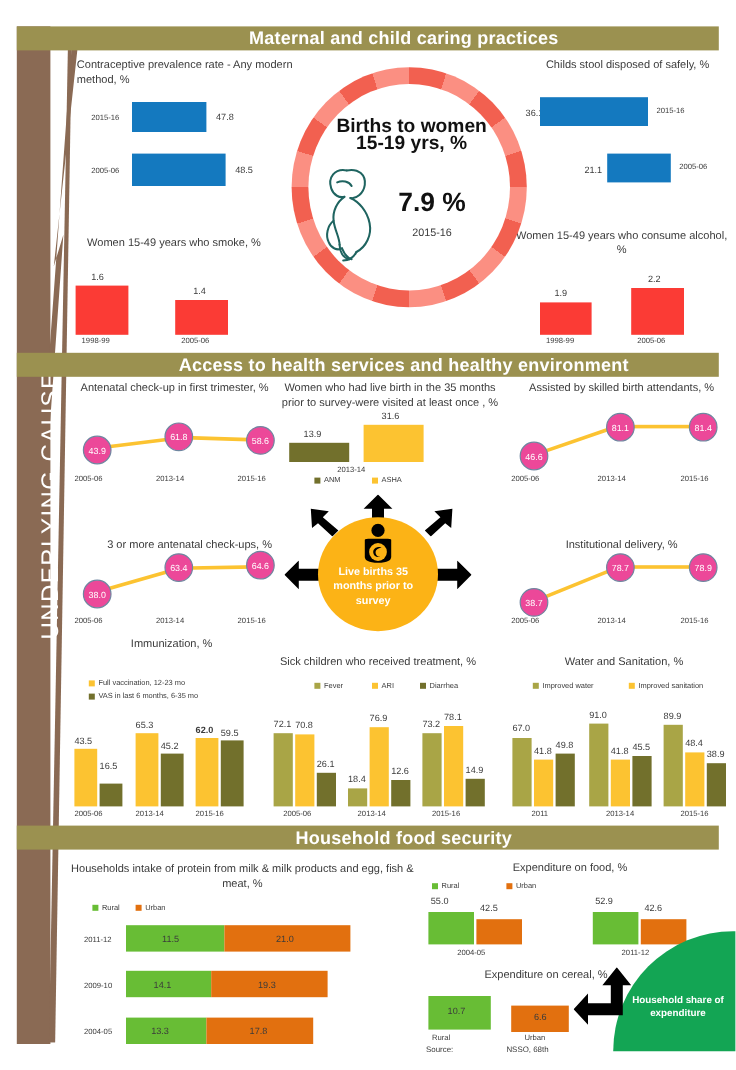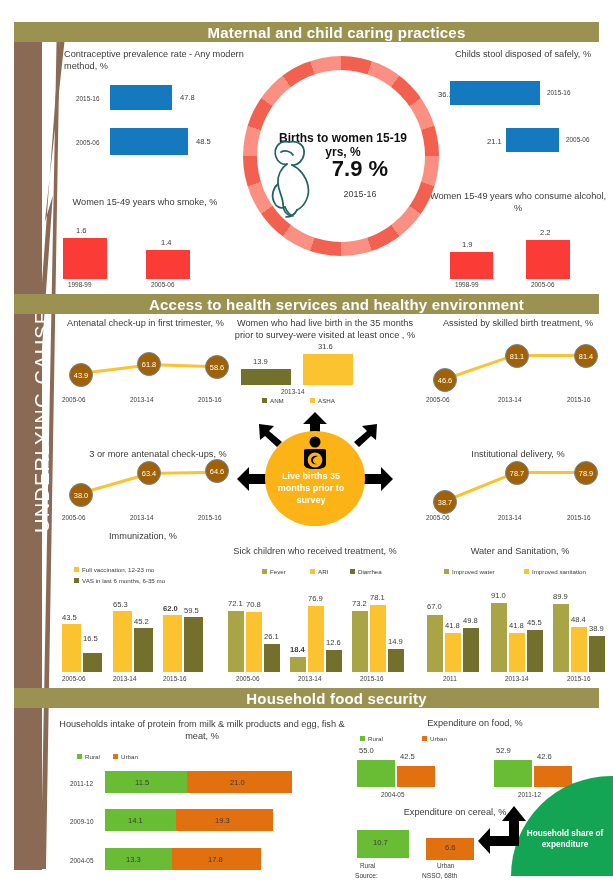--- a/index.html
+++ b/index.html
@@ -60,21 +60,21 @@
   .hub{position:absolute;left:265px;top:431px;width:100px;height:95px;border-radius:50%;background:#fcb316;}
   .hub-txt{position:absolute;left:265px;top:470px;width:92px;text-align:center;color:#fff;
            font-size:9px;font-weight:bold;line-height:12px;}
 
   .arrow{position:absolute;}
   .green-quad{position:absolute;right:0px;bottom:16px;width:102px;height:100px;
       background:#13a554;border-top-left-radius:100px;}
   .green-quad-txt{position:absolute;right:8px;bottom:42px;width:80px;text-align:center;
       color:#fff;font-size:8.2px;font-weight:bold;line-height:11px;}
 
-  .marker{position:absolute;width:22px;height:22px;border-radius:50%;background:#a16207;
+  .marker{position:absolute;width:22px;height:22px;border-radius:50%;background:#ec4899;
      border:1.6px solid #6f86a0;color:#fff;font-size:7.4px;display:flex;align-items:center;
      justify-content:center;z-index:3;}
   .lineseg{position:absolute;height:3px;background:#fcc331;z-index:2;}
   .src{position:absolute;font-size:6.6px;color:#3b3b3b;}
 </style>
 </head>
 <body>
 
 <div class="page">
 
@@ -114,21 +114,21 @@
   <div class="chart-title" style="left:428px;top:190px;width:180px;text-align:center;">Women 15-49 years who consume alcohol, %</div>
   <div class="val" style="left:462px;top:240px;">1.9</div>
   <div class="bar" style="left:450px;top:252px;width:43px;height:27px;background:#fb3b35;"></div>
   <div class="lbl" style="left:455px;top:281px;">1998-99</div>
   <div class="val" style="left:540px;top:228px;">2.2</div>
   <div class="bar" style="left:526px;top:240px;width:44px;height:39px;background:#fb3b35;"></div>
   <div class="lbl" style="left:531px;top:281px;">2005-06</div>
 
   <div class="donut"></div>
   <div class="donut-inner">
-    <div style="position:absolute;left:30px;top:43px;width:140px;text-align:center;font-size:12px;font-weight:bold;color:#111;line-height:14px;margin-top:32px;">Births to women 15-19 yrs, %</div>
+    <div style="position:absolute;left:30px;top:43px;width:140px;text-align:center;font-size:16px;font-weight:bold;color:#111;line-height:14px;">Births to women 15-19 yrs, %</div>
 
     <svg width="70" height="90" style="position:absolute;left:16px;top:76px;" viewBox="0 0 70 90">
       <g fill="none" stroke="#1f6460" stroke-width="1.7" stroke-linecap="round">
         <path d="M30 10 C20 8 14 16 17 25 C19 31 24 33 28 32"></path>
         <path d="M30 10 C40 8 46 14 45 22 C44 29 38 34 33 33"></path>
         <path d="M28 32 C22 36 18 44 19 52 C20 60 24 66 24 72"></path>
         <path d="M33 33 C40 36 47 44 49 54 C51 64 46 74 38 78"></path>
         <path d="M19 52 C14 56 12 64 15 70 C17 75 22 77 26 75"></path>
         <path d="M24 72 C24 78 27 83 32 84"></path>
         <path d="M38 78 C36 82 32 85 27 85"></path>
@@ -162,21 +162,21 @@
   <div class="lbl" style="left:281px;top:388px;">2013-14</div>
   <div class="legend" style="left:262px;top:397px;">
     <span class="sw" style="background:#72702c;"></span>
     <span>ANM</span>
   </div>
   <div class="legend" style="left:310px;top:397px;">
     <span class="sw" style="background:#fcc331;"></span>
     <span>ASHA</span>
   </div>
 
-  <div class="chart-title" style="left:428px;top:317px;width:180px;text-align:center;">Assisted by skilled birth treatment, %</div>
+  <div class="chart-title" style="left:428px;top:317px;width:180px;text-align:center;">Assisted by skilled birth attendants, %</div>
   <div class="lineseg" style="left:444px;top:378px;width:72px;transform:rotate(-19deg);transform-origin:left center;"></div>
   <div class="lineseg" style="left:516px;top:354px;width:69px;transform:rotate(0deg);transform-origin:left center;"></div>
   <div class="marker" style="left:433px;top:368px;">46.6</div>
   <div class="marker" style="left:505px;top:344px;">81.1</div>
   <div class="marker" style="left:574px;top:344px;">81.4</div>
   <div class="lbl" style="left:426px;top:396px;">2005-06</div>
   <div class="lbl" style="left:498px;top:396px;">2013-14</div>
   <div class="lbl" style="left:567px;top:396px;">2015-16</div>
 
   <div class="chart-title" style="left:58px;top:448px;width:200px;text-align:center;">3 or more antenatal check-ups, %</div>
@@ -264,21 +264,21 @@
     <span>Diarrhea</span>
   </div>
   <div class="val" style="left:228px;top:599px;">72.1</div>
   <div class="bar" style="left:228px;top:611px;width:16px;height:61px;background:#a9a546;"></div>
   <div class="val" style="left:246px;top:600px;">70.8</div>
   <div class="bar" style="left:246px;top:612px;width:16px;height:60px;background:#fcc331;"></div>
   <div class="val" style="left:264px;top:632px;">26.1</div>
   <div class="bar" style="left:264px;top:644px;width:16px;height:28px;background:#72702c;"></div>
   <div class="lbl" style="left:236px;top:675px;">2005-06</div>
 
-  <div class="val" style="left:290px;top:645px;font-weight:bold;">18.4</div>
+  <div class="val" style="left:290px;top:645px;">18.4</div>
   <div class="bar" style="left:290px;top:657px;width:16px;height:15px;background:#a9a546;"></div>
   <div class="val" style="left:308px;top:594px;">76.9</div>
   <div class="bar" style="left:308px;top:606px;width:16px;height:66px;background:#fcc331;"></div>
   <div class="val" style="left:326px;top:638px;">12.6</div>
   <div class="bar" style="left:326px;top:650px;width:16px;height:22px;background:#72702c;"></div>
   <div class="lbl" style="left:298px;top:675px;">2013-14</div>
 
   <div class="val" style="left:352px;top:599px;">73.2</div>
   <div class="bar" style="left:352px;top:611px;width:16px;height:61px;background:#a9a546;"></div>
   <div class="val" style="left:370px;top:593px;">78.1</div>

